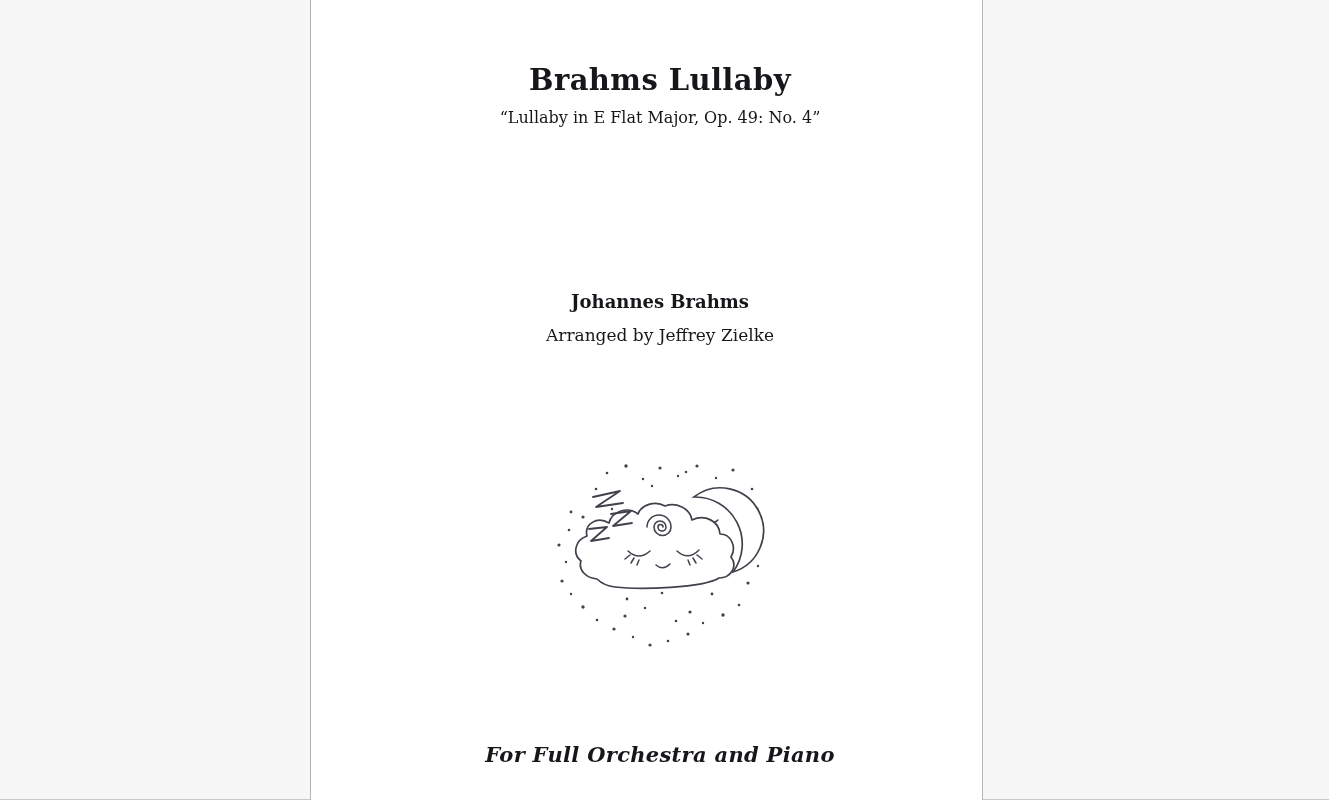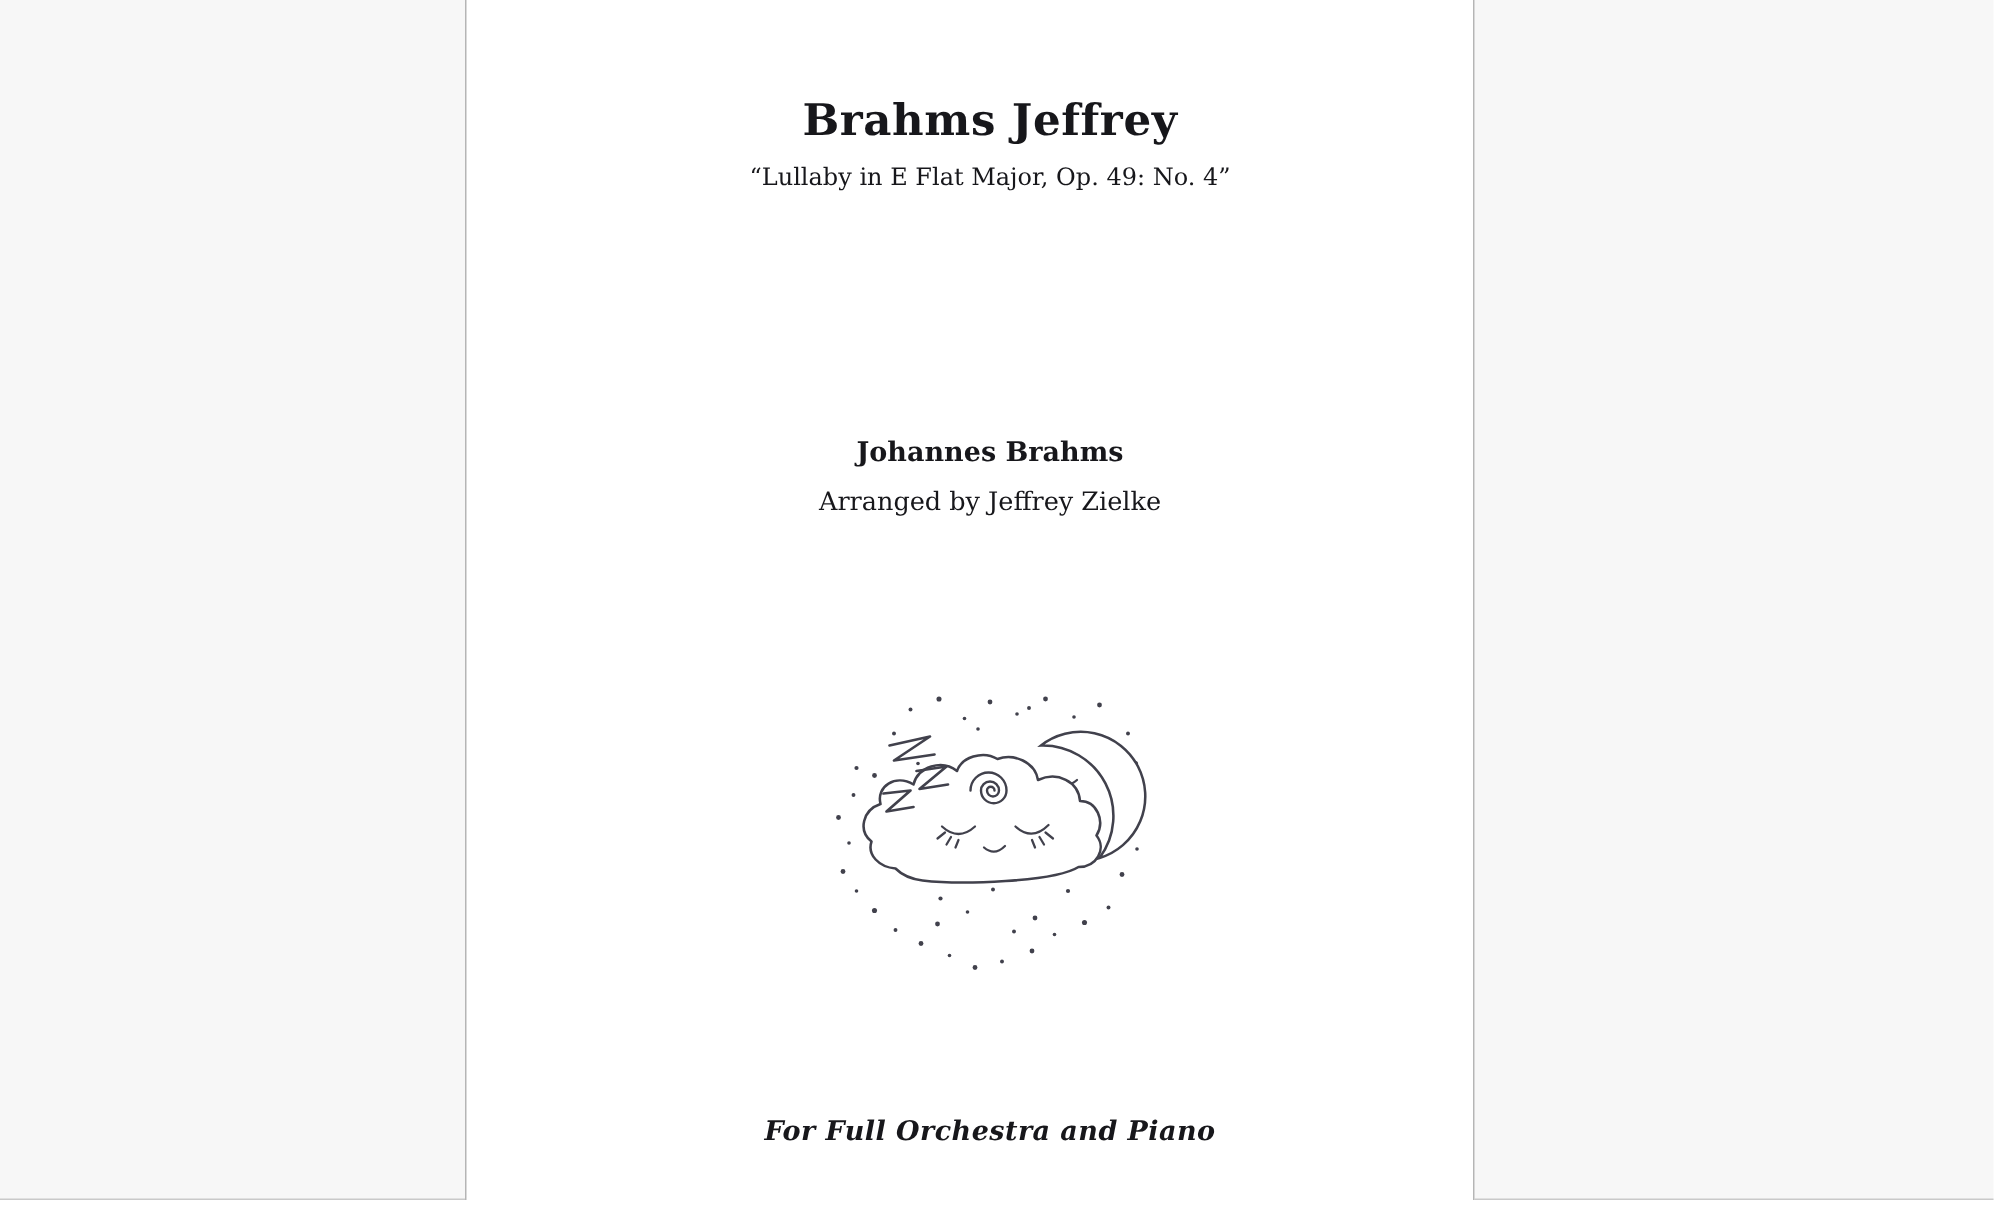--- a/index.html
+++ b/index.html
@@ -15,30 +15,30 @@
   .sheet{
     position:absolute;left:310px;top:0;width:671px;height:800px;
     background:#ffffff;
     border-left:1px solid #b5b5b5;border-right:1px solid #b5b5b5;
   }
   .tblock{position:absolute;left:27px;right:0;text-align:center;color:#17171b;}
   .title{top:63px;font-size:29px;font-weight:700;line-height:34px;letter-spacing:.4px;}
   .subtitle{top:108px;font-size:16px;line-height:20px;}
   .composer{top:289px;font-size:18px;font-weight:700;line-height:26px;}
   .arranger{top:322px;font-size:17px;line-height:26px;}
-  .dedication{top:742px;font-size:18px;font-weight:700;font-style:italic;line-height:26px;letter-spacing:.3px;}
+  .dedication{top:742px;font-size:21px;font-weight:700;font-style:italic;line-height:26px;letter-spacing:.3px;}
   .illo{position:absolute;left:243px;top:454px;width:212px;height:196px;}
 </style>
 </head>
 <body>
 
 <div class="canvas">
   <div class="sheet">
 
-    <div class="tblock title">Brahms Jeffrey</div>
+    <div class="tblock title">Brahms Lullaby</div>
     <div class="tblock subtitle">“Lullaby in E Flat Major, Op. 49: No. 4”</div>
     <div class="tblock arranger">Arranged by Jeffrey Zielke</div>
     <div class="tblock composer">Johannes Brahms</div>
 
     <svg class="illo" viewBox="554 454 212 196">
       <defs>
         <symbol id="star" viewBox="-1.2 -1.2 2.4 2.4" overflow="visible">
           <path d="M 0 -1 L .264 -.364 L .951 -.309 L .428 .139 L .588 .809 L 0 .45 L -.588 .809 L -.428 .139 L -.951 -.309 L -.264 -.364 Z" fill="#ffffff" stroke="#41414c" stroke-width="1.5" stroke-linejoin="round" vector-effect="non-scaling-stroke"></path>
         </symbol>
       </defs>

